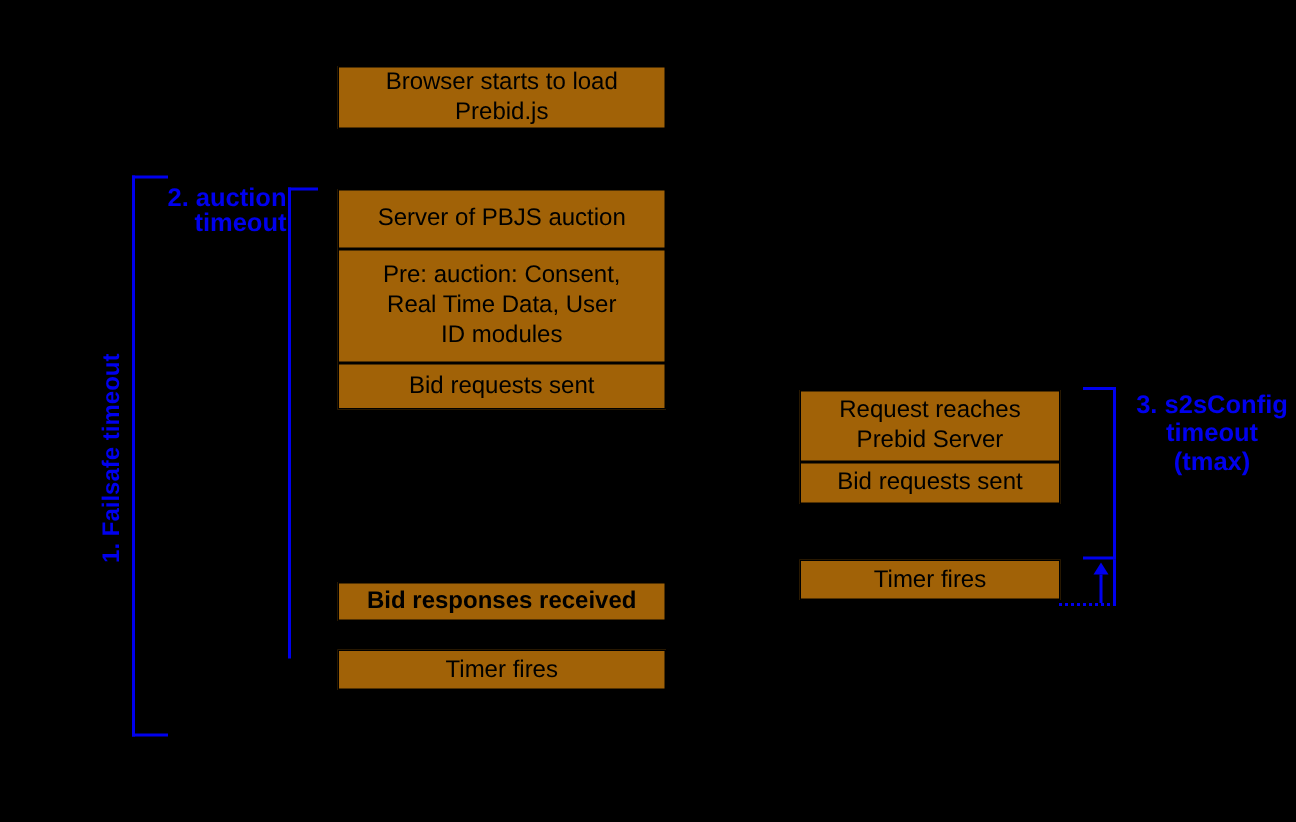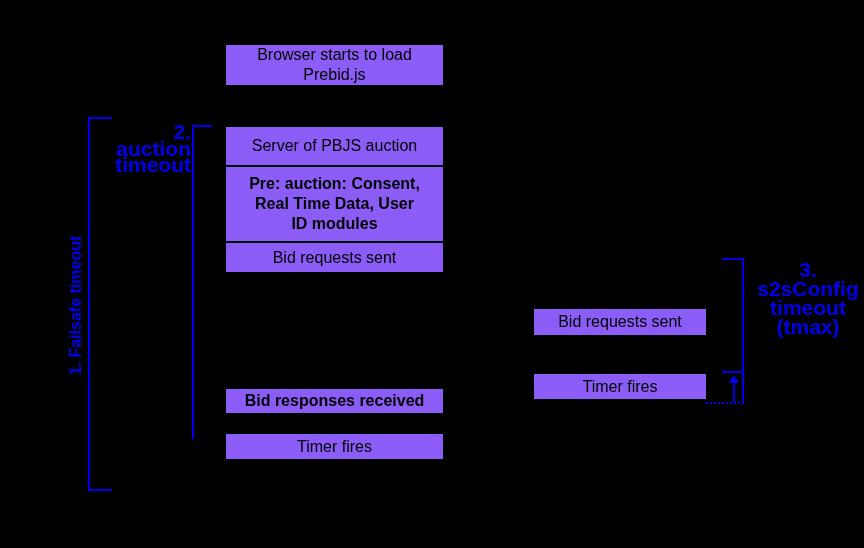--- a/index.html
+++ b/index.html
@@ -1,39 +1,39 @@
 <!DOCTYPE html>
 <html><head>
 <meta charset="utf-8">
 <style>
   html,body{margin:0;padding:0;background:#000;}
   #stage{
     position:relative;width:864px;height:548px;background:#000;overflow:hidden;
     font-family:"Liberation Sans","DejaVu Sans",sans-serif;
   }
   .box{
-    position:absolute;box-sizing:border-box;background:#8b5cf6;border:1px solid #000;
+    position:absolute;box-sizing:border-box;background:#a16207;border:1px solid #000;
     color:#000;font-size:16px;line-height:20px;text-align:center;
     display:flex;align-items:center;justify-content:center;white-space:pre-line;
   }
   .col-left{left:225px;width:219px;}
   .col-right{left:533px;width:174px;}
   .b1{top:44px;height:42px;}
   .b2{top:126px;height:40px;}
-  .b3{top:166px;height:76px;font-weight:bold;}
+  .b3{top:166px;height:76px;}
   .b4{top:242px;height:31px;}
   .b5{top:388px;height:26px;font-weight:bold;}
   .b6{top:433px;height:27px;}
   .b7{top:488px;height:50px;}
   .r1{top:260px;height:48px;}
   .r2{top:308px;height:28px;}
   .r3{top:373px;height:27px;}
 
   .blue-label{
-    position:absolute;color:#0000ee;font-weight:bold;font-size:21px;
+    position:absolute;color:#0000ee;font-weight:bold;font-size:17px;
     white-space:pre-line;line-height:17px;
   }
   .bracket{position:absolute;box-sizing:border-box;}
   .bracket-failsafe{
     left:88px;top:117px;width:24px;height:374px;
     border-left:2px solid #0000ee;border-top:2px solid #0000ee;border-bottom:2px solid #0000ee;
   }
   .bracket-auction{
     left:192px;top:125px;width:20px;height:314px;
     border-left:2px solid #0000ee;border-top:2px solid #0000ee;
@@ -65,20 +65,22 @@
   <div class="box col-left b1">Browser starts to load
 Prebid.js</div>
   <div class="box col-left b2">Server of PBJS auction</div>
   <div class="box col-left b3">Pre: auction: Consent,
 Real Time Data, User
 ID modules</div>
   <div class="box col-left b4">Bid requests sent</div>
   <div class="box col-left b5">Bid responses received</div>
   <div class="box col-left b6">Timer fires</div>
 
+  <div class="box col-right r1">Request reaches
+Prebid Server</div>
   <div class="box col-right r2">Bid requests sent</div>
   <div class="box col-right r3">Timer fires</div>
 
   <div class="bracket bracket-failsafe"></div>
   <div class="bracket bracket-auction"></div>
   <div class="bracket bracket-s2s"></div>
   <div class="s2s-tail"></div>
   <div class="dotted-line"></div>
   <div class="arrow-shaft"></div>
   <div class="arrow-head"></div>

